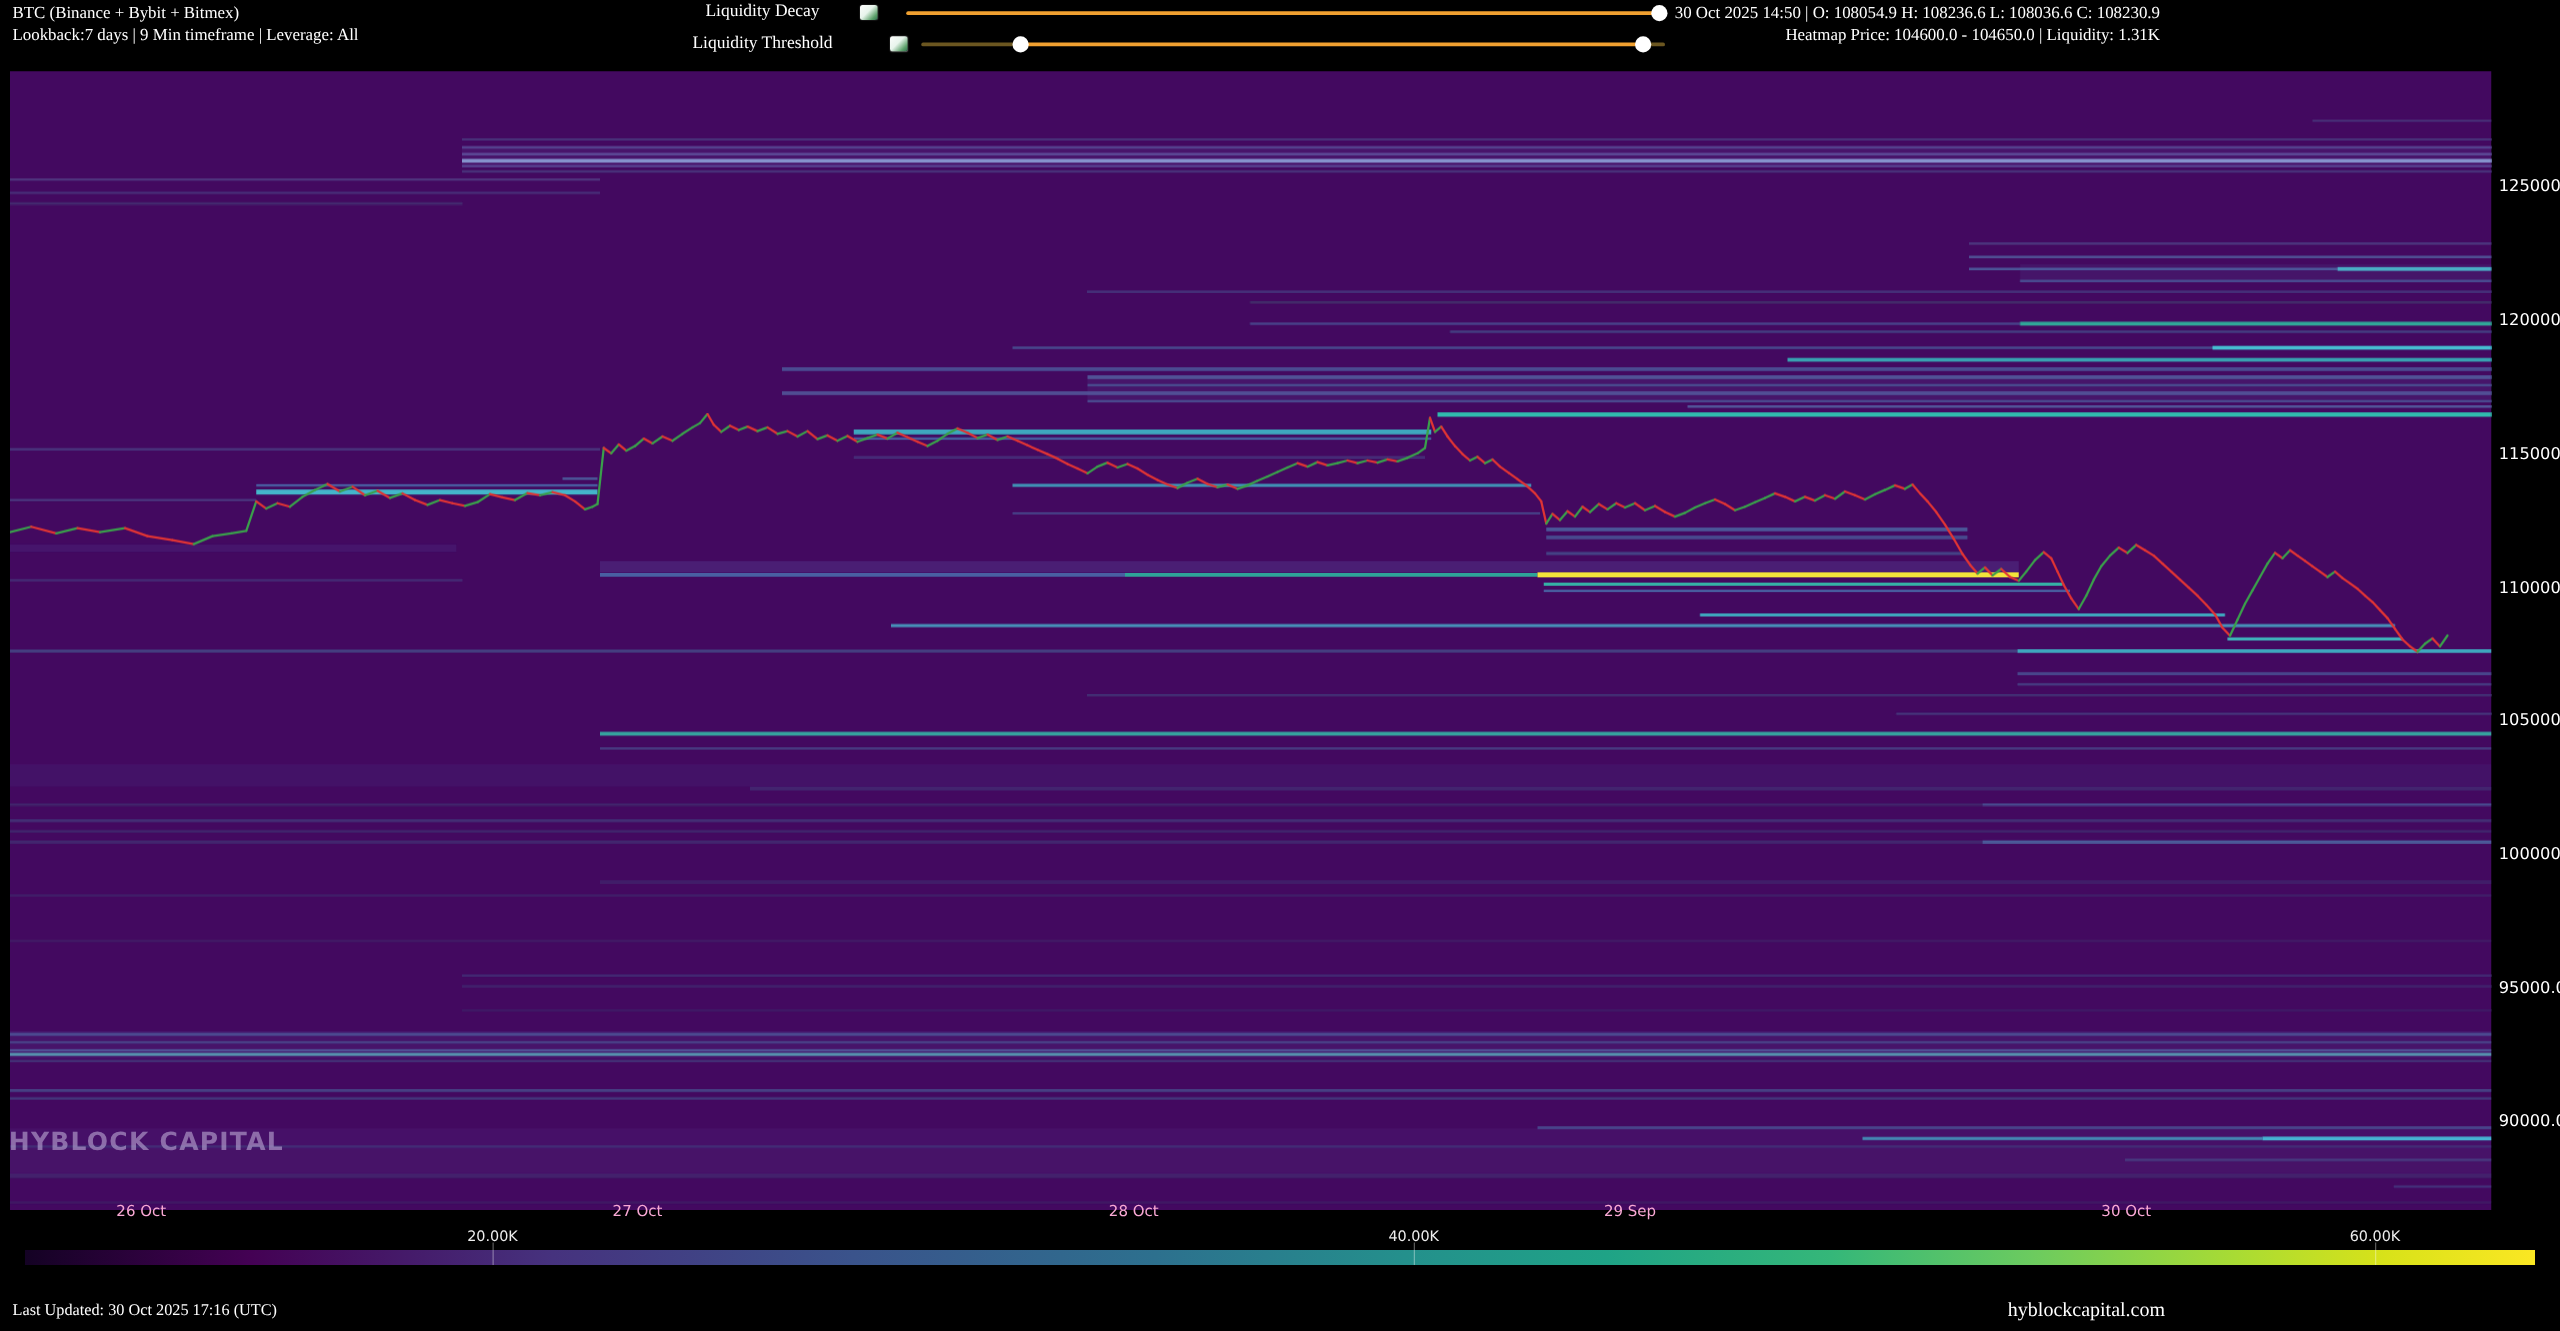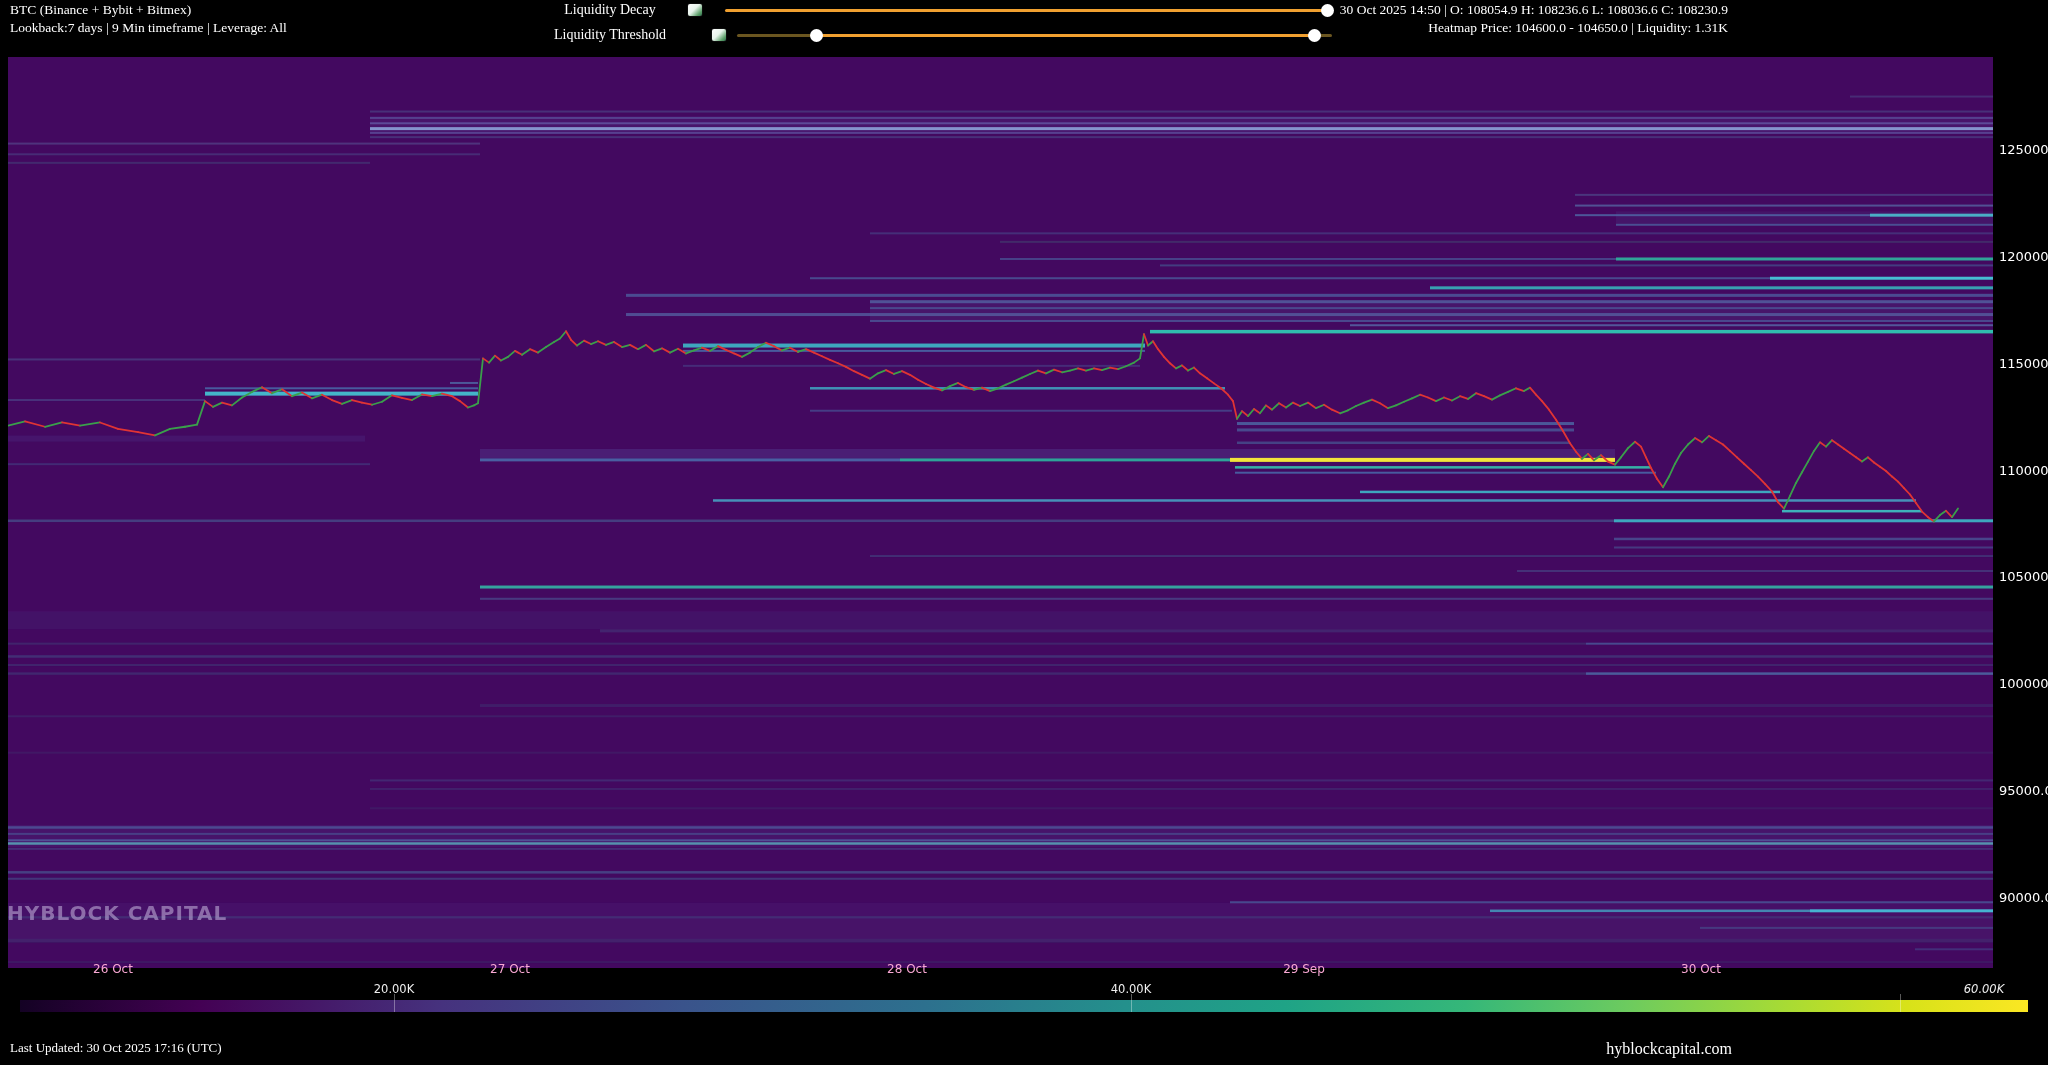--- a/index.html
+++ b/index.html
@@ -436,19 +436,19 @@
       <div class="date-label" style="left: 1304px; top: 962px;">29 Sep</div>
       <div class="date-label" style="left: 1701px; top: 962px;">30 Oct</div>
     </div>
 
   <div id="colorbar"></div>
   <div id="colorbar-ticks">
       <div class="cbar-tick-label" style="left: 394px;">20.00K</div>
       <div class="cbar-tick" style="left: 394px;"></div>
       <div class="cbar-tick-label" style="left: 1131px;">40.00K</div>
       <div class="cbar-tick" style="left: 1131px;"></div>
-      <div class="cbar-tick-label" style="left: 1984px; font-style: italic;">60.00K</div>
+      <div class="cbar-tick-label" style="left: 1900px;">60.00K</div>
       <div class="cbar-tick" style="left: 1900px;"></div>
     </div>
 
   <div id="footer-left">Last Updated: 30 Oct 2025 17:16 (UTC)</div>
   <div id="footer-right">hyblockcapital.com</div>
 </div>
 
 </body></html>

